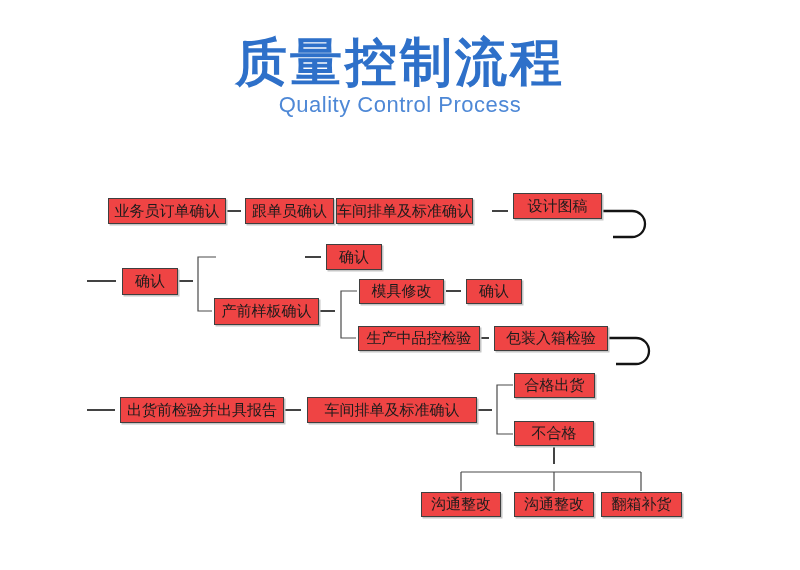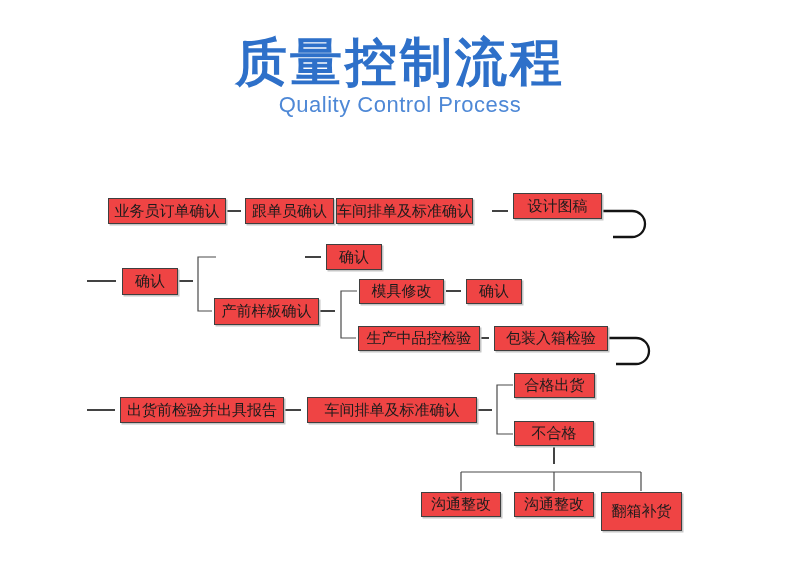--- a/index.html
+++ b/index.html
@@ -92,15 +92,15 @@
   <div class="node" style="left:358px;top:326px;width:122px;height:25px">生产中品控检验</div>
   <div class="node" style="left:494px;top:326px;width:114px;height:25px">包装入箱检验</div>
 
   <div class="node" style="left:120px;top:397px;width:164px;height:26px">出货前检验并出具报告</div>
   <div class="node" style="left:307px;top:397px;width:170px;height:26px">车间排单及标准确认</div>
   <div class="node" style="left:514px;top:373px;width:81px;height:25px">合格出货</div>
   <div class="node" style="left:514px;top:421px;width:80px;height:25px">不合格</div>
 
   <div class="node" style="left:421px;top:492px;width:80px;height:25px">沟通整改</div>
   <div class="node" style="left:514px;top:492px;width:80px;height:25px">沟通整改</div>
-  <div class="node" style="left:601px;top:492px;width:81px;height:39px">翻箱补货</div>
+  <div class="node" style="left:601px;top:492px;width:81px;height:25px">翻箱补货</div>
 
 </div>
 
 </body></html>

